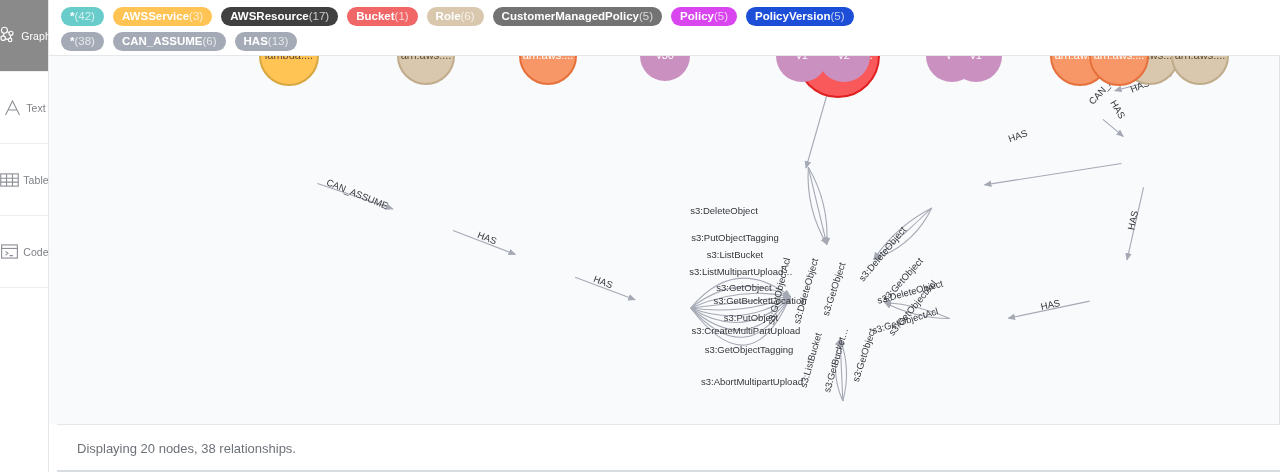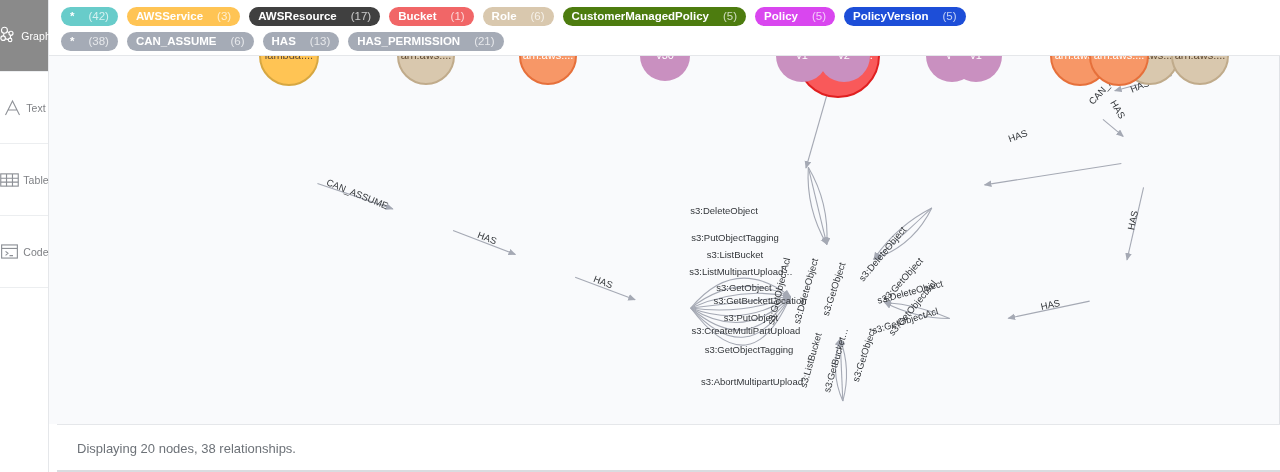--- a/index.html
+++ b/index.html
@@ -83,21 +83,21 @@
     font-size: 11.5px;
     font-weight: bold;
     color: #ffffff;
     white-space: nowrap;
     cursor: pointer;
     line-height: 19px;
   }
   .chip .cnt {
     font-weight: normal;
     opacity: .72;
-    margin-left: 14px;
+    margin-left: 0px;
   }
 
   
   #canvas-wrap {
     position: absolute;
     left: 0; top: 56px;
     width: 1231px;
     height: 368px;
     background: #f9fafc;
     border-right: 1px solid #e0e2e6;
@@ -204,21 +204,21 @@
             <span class="cnt">(17)</span>
           </div>
           <div class="chip" style="background: rgb(241, 102, 103);">
             <span>Bucket</span>
             <span class="cnt">(1)</span>
           </div>
           <div class="chip" style="background: rgb(217, 200, 174); justify-content: center;">
             <span>Role</span>
             <span class="cnt">(6)</span>
           </div>
-          <div class="chip" style="background: #4d7c0f;">
+          <div class="chip" style="background: #737373;">
             <span>CustomerManagedPolicy</span>
             <span class="cnt">(5)</span>
           </div>
           <div class="chip" style="background: #d946ef;">
             <span>Policy</span>
             <span class="cnt">(5)</span>
           </div>
           <div class="chip" style="background: #1d4ed8;">
             <span>PolicyVersion</span>
             <span class="cnt">(5)</span>
@@ -229,24 +229,20 @@
             <span>*</span>
             <span class="cnt">(38)</span>
           </div>
           <div class="chip" style="background: rgb(165, 171, 182);">
             <span>CAN_ASSUME</span>
             <span class="cnt">(6)</span>
           </div>
           <div class="chip" style="background: rgb(165, 171, 182);">
             <span>HAS</span>
             <span class="cnt">(13)</span>
-          </div>
-          <div class="chip" style="background: rgb(165, 171, 182);">
-            <span>HAS_PERMISSION</span>
-            <span class="cnt">(21)</span>
           </div>
         </div>
     </div>
 
     <div id="canvas-wrap">
       <svg id="graph-svg" width="1231" height="368" viewBox="0 0 1231 368">
         <defs>
           <marker id="ah" markerWidth="7" markerHeight="7" refX="6.2" refY="3" orient="auto">
             <path d="M0,0 L7,3 L0,6 z" class="arrow"></path>
           </marker>

